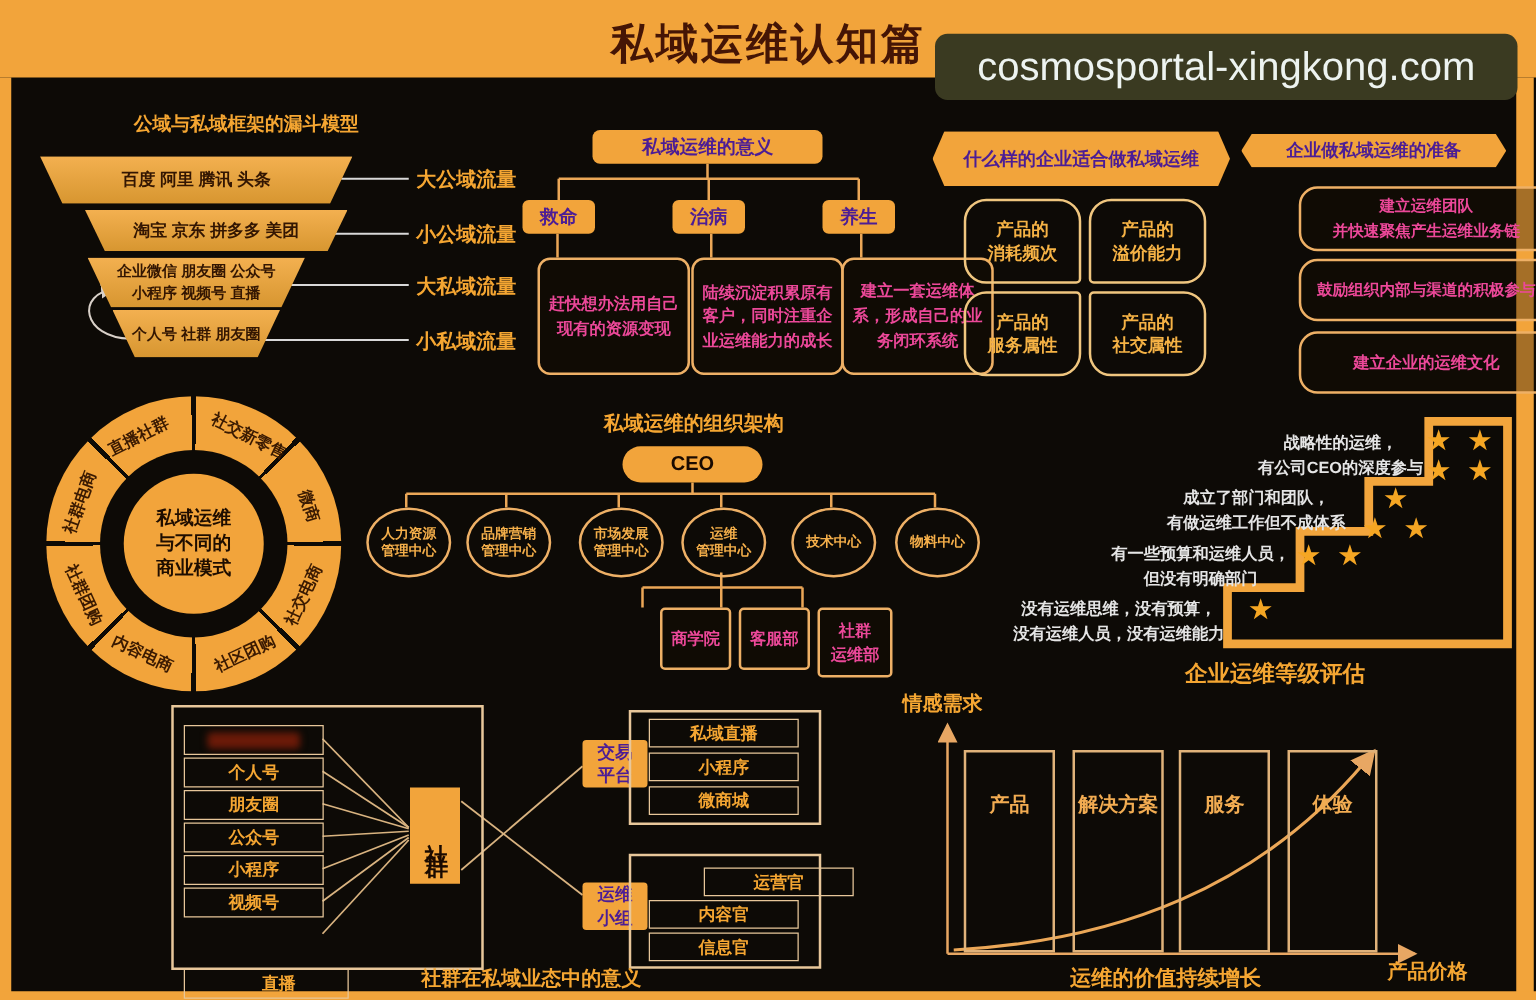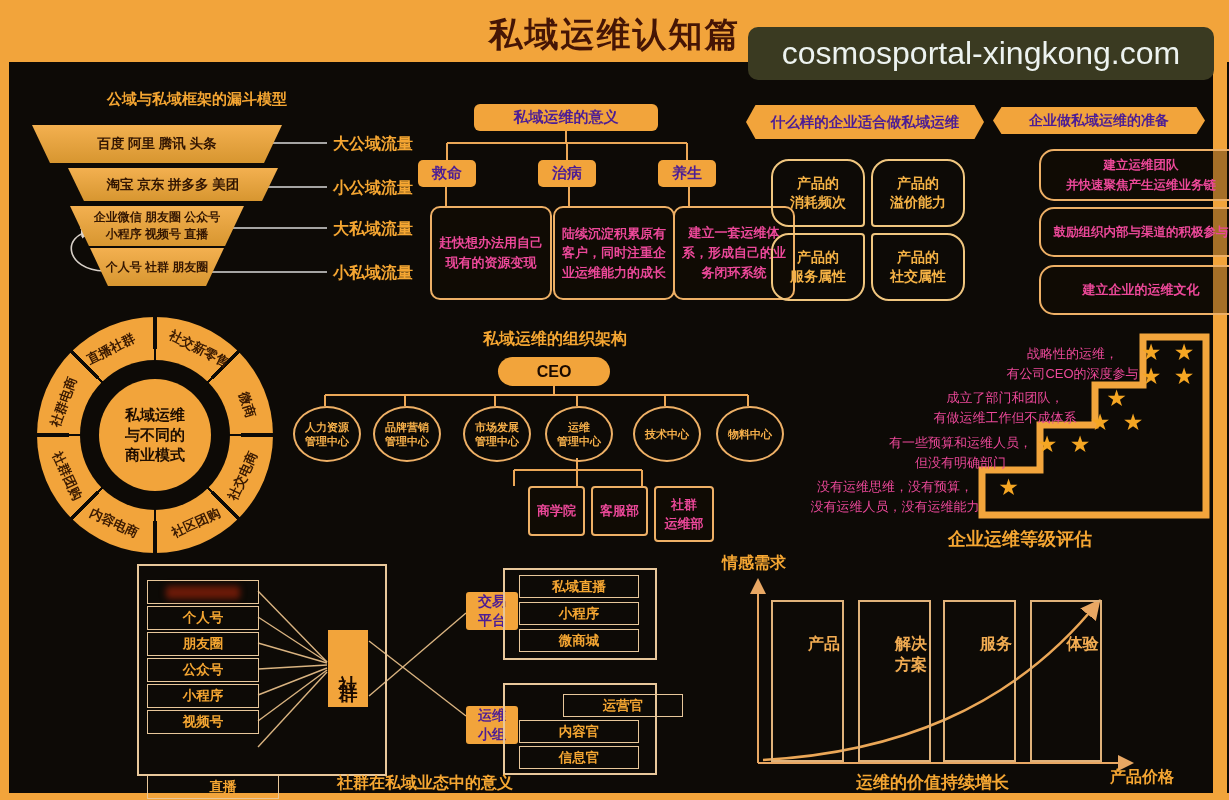--- a/index.html
+++ b/index.html
@@ -14,25 +14,25 @@
   .outline-box{border:2.5px solid #EEB066;border-radius:10px;color:#ec4899;font-weight:bold;
     background:rgba(24,14,4,.35);margin-left:40px;}
   .hexagon{clip-path:polygon(4% 0,96% 0,100% 50%,96% 100%,4% 100%,0 50%);}
   .ellipse{border:2px solid #EEB066;border-radius:50%;color:#F5AF4A;font-weight:bold;
     font-size:11px;line-height:1.3;}
   .band{background:linear-gradient(180deg,#F3B050,#D79630);color:#331602;font-weight:bold;}
   .qd{border:2px solid #F0C67F;color:#F5B245;font-weight:bold;font-size:14px;line-height:1.35;}
   .chan{border:1.5px solid #E8C79A;color:#F5A632;font-weight:bold;font-size:13.5px;}
   .gitem{border:1.5px solid #E8C79A;color:#F5A632;font-weight:bold;font-size:13.5px;}
   .star{color:#F5A623;font-size:23px;line-height:1.05;letter-spacing:3px;font-weight:bold;}
-  .mtext{color:#ec4899;font-weight:normal;font-size:13px;line-height:1.5;}
+  .mtext{color:#e5e5e5;font-weight:bold;font-size:13px;line-height:1.5;}
   .seg{color:#3A1A02;font-weight:bold;font-size:13px;white-space:nowrap;}
   .censor{width:74px;height:13px;background:#6B1A08;border-radius:3px;filter:blur(3px);}
   .bar{border:2px solid #E0B27A;}
-  .stage{color:#F2AC52;font-weight:bold;font-size:16px;padding-top:32px;text-align:center;padding-left:33px;}
+  .stage{color:#F2AC52;font-weight:bold;font-size:16px;padding-top:32px;text-align:center;}
 </style>
 </head>
 <body>
 
 <div id="canvas">
 
   <svg class="abs" style="left:0;top:0;" width="1229" height="800" viewBox="0 0 1229 800">
     <defs>
       <marker id="arrG" markerWidth="9" markerHeight="9" refX="7" refY="4" orient="auto">
         <path d="M0,0 L8,4 L0,8 Z" fill="#D8D0C8"></path>
@@ -128,21 +128,21 @@
   <div class="abs outline-box flex c" style="left:390px;top:206px;width:112px;height:84px;font-size:13px;padding:3px;line-height:1.55;">
     <span>赶快想办法用自己现有的资源变现</span>
   </div>
   <div class="abs outline-box flex c" style="left:513px;top:206px;width:112px;height:84px;font-size:13px;padding:3px;line-height:1.5;">
     <span>陆续沉淀积累原有客户，同时注重企业运维能力的成长</span>
   </div>
   <div class="abs outline-box flex c" style="left:633px;top:206px;width:112px;height:84px;font-size:13px;padding:3px;line-height:1.55;">
     <span>建立一套运维体系，形成自己的业务闭环系统</span>
   </div>
 
-  <div class="abs fill-box hexagon flex" style="left:746px;top:105px;width:238px;height:34px;font-size:14.5px;">
+  <div class="abs fill-box hexagon flex" style="left:746px;top:105px;width:238px;height:44px;font-size:14.5px;">
     <span>什么样的企业适合做私域运维</span>
   </div>
   <div class="abs qd flex c pre" style="left:771px;top:159px;width:90px;height:64px;border-radius:18px 18px 4px 18px;">产品的
 消耗频次</div>
   <div class="abs qd flex c pre" style="left:871px;top:159px;width:90px;height:64px;border-radius:18px 18px 18px 4px;">产品的
 溢价能力</div>
   <div class="abs qd flex c pre" style="left:771px;top:233px;width:90px;height:64px;border-radius:18px 4px 18px 18px;">产品的
 服务属性</div>
   <div class="abs qd flex c pre" style="left:871px;top:233px;width:90px;height:64px;border-radius:4px 18px 18px 18px;">产品的
 社交属性</div>

